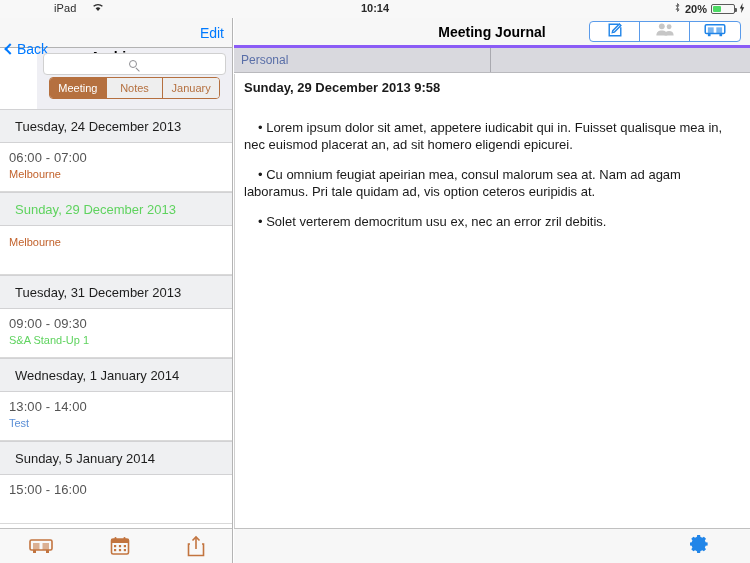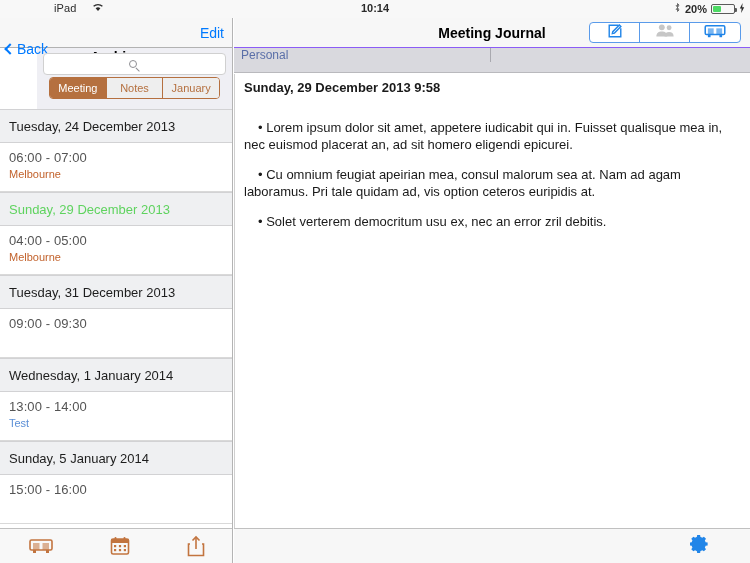--- a/index.html
+++ b/index.html
@@ -58,50 +58,50 @@
   .segctl { display: flex; margin: 2px 6px 6px 6px; height: 22px;
             border: 1px solid #b5703f; border-radius: 4px; overflow: hidden; }
   .seg { flex: 1; display: flex; align-items: center; justify-content: center;
          font-size: 11px; color: #b5703f; background: #eeeeee; border-right: 1px solid #b5703f; }
   .seg:last-child { border-right: none; }
   .seg.on { background: #b5703f; color: #ffffff; }
 
   .list { position: relative; }
   .sect-head {
     height: 34px; background: #eff0f2; border-top: 1px solid #d2d2d4; border-bottom: 1px solid #d2d2d4;
-    display: flex; align-items: center; padding-left: 9px;
+    display: flex; align-items: center; padding-left: 15px;
     font-size: 13px; color: #1d1d1d;
   }
   .sect-head.green { color: #5fd35f; }
   .row { height: 49px; background: #ffffff; border-bottom: 1px solid #d9d9d9; padding: 7px 0 0 9px; }
   .row-time { font-size: 13px; color: #545454; letter-spacing: .1px; }
   .row-sub { font-size: 11px; margin-top: 3px; }
   .c-orange { color: #c2622c; }
   .c-green  { color: #5fd35f; }
   .c-blue   { color: #5b8fd6; }
 
   .sb-toolbar {
     position: absolute; left: 0; bottom: 0; width: 233px; height: 35px;
     background: rgba(247,247,247,.93); border-top: 1px solid #c0c0c0;
     display: flex; align-items: center; justify-content: space-around;
   }
   .tb-ico { color: #c2743f; display: flex; align-items: center; justify-content: center; }
 
   
   .detail { position: absolute; left: 234px; top: 18px; width: 516px; height: 545px; background: #ffffff; }
-  .dt-navbar { height: 30px; background: #f7f7f7; border-bottom: 1px solid #8b5cf6;
+  .dt-navbar { height: 30px; background: #f7f7f7; border-bottom: 3px solid #8b5cf6;
                display: flex; align-items: center; position: relative; }
   .dt-title { width: 100%; text-align: center; font-size: 14px; font-weight: 700; color: #000; }
   .dt-btns { position: absolute; right: 9px; display: flex; height: 21px;
              border: 1px solid #5a9bea; border-radius: 4px; overflow: hidden; background: #fff; }
   .dt-btn { width: 50px; display: flex; align-items: center; justify-content: center;
             border-right: 1px solid #5a9bea; }
   .dt-btn:last-child { border-right: none; }
 
-  .tabbar { height: 25px; background: #d9d9de; border-bottom: 1px solid #b9b9bd; display: flex; flex-direction: column; }
+  .tabbar { height: 25px; background: #d9d9de; border-bottom: 1px solid #b9b9bd; display: flex; }
   .tab { width: 257px; display: flex; align-items: center; padding-left: 7px;
          font-size: 12px; color: #5a6fa8; border-right: 1px solid #a9a9af; }
   .tab.blank { flex: 1; border-right: none; }
 
   .note { position: absolute; top: 56px; left: 0; right: 0; bottom: 35px;
           background: #ffffff; padding: 6px 12px 0 9px; border-left: 1px solid #cfcfcf; }
   .note-h { font-size: 13px; font-weight: 700; color: #1a1a1a; margin-bottom: 24px; }
   .note-p { font-size: 13px; color: #1a1a1a; line-height: 17px; margin-bottom: 13px; }
   .note-p .b { padding-left: 14px; }
 
@@ -172,27 +172,27 @@
     <div class="list">
 
       <div class="sect-head">Tuesday, 24 December 2013</div>
       <div class="row">
         <div class="row-time">06:00 - 07:00</div>
         <div class="row-sub c-orange">Melbourne</div>
       </div>
 
       <div class="sect-head green">Sunday, 29 December 2013</div>
       <div class="row">
-        <div class="row-time">04:00 - 05:00</div>
         <div class="row-sub c-orange">Melbourne</div>
       </div>
 
       <div class="sect-head">Tuesday, 31 December 2013</div>
       <div class="row">
         <div class="row-time">09:00 - 09:30</div>
+        <div class="row-sub c-green">S&amp;A Stand-Up 1</div>
       </div>
 
       <div class="sect-head">Wednesday, 1 January 2014</div>
       <div class="row">
         <div class="row-time">13:00 - 14:00</div>
         <div class="row-sub c-blue">Test</div>
       </div>
 
       <div class="sect-head">Sunday, 5 January 2014</div>
       <div class="row">

